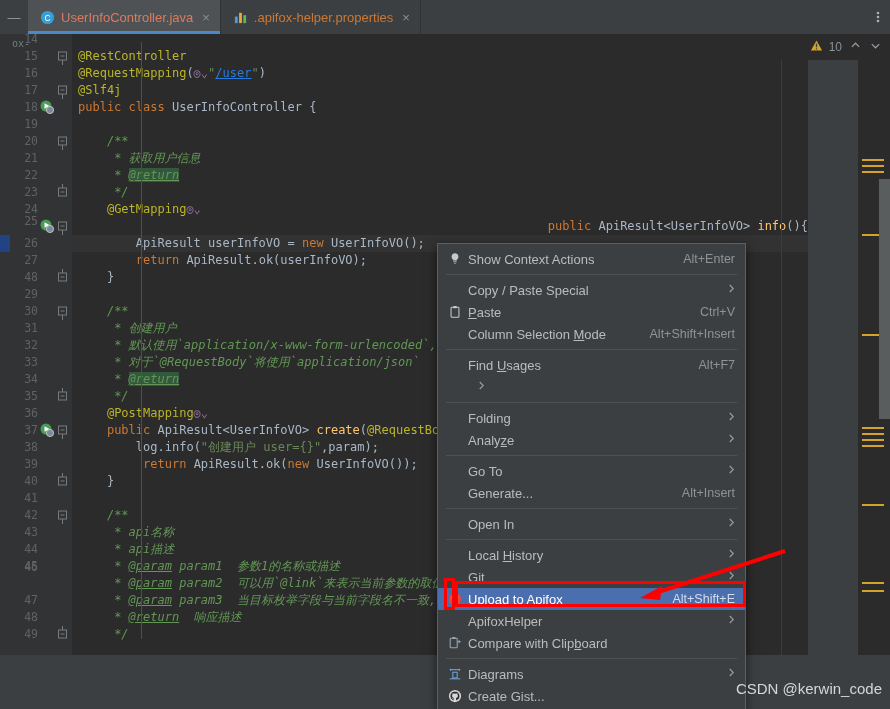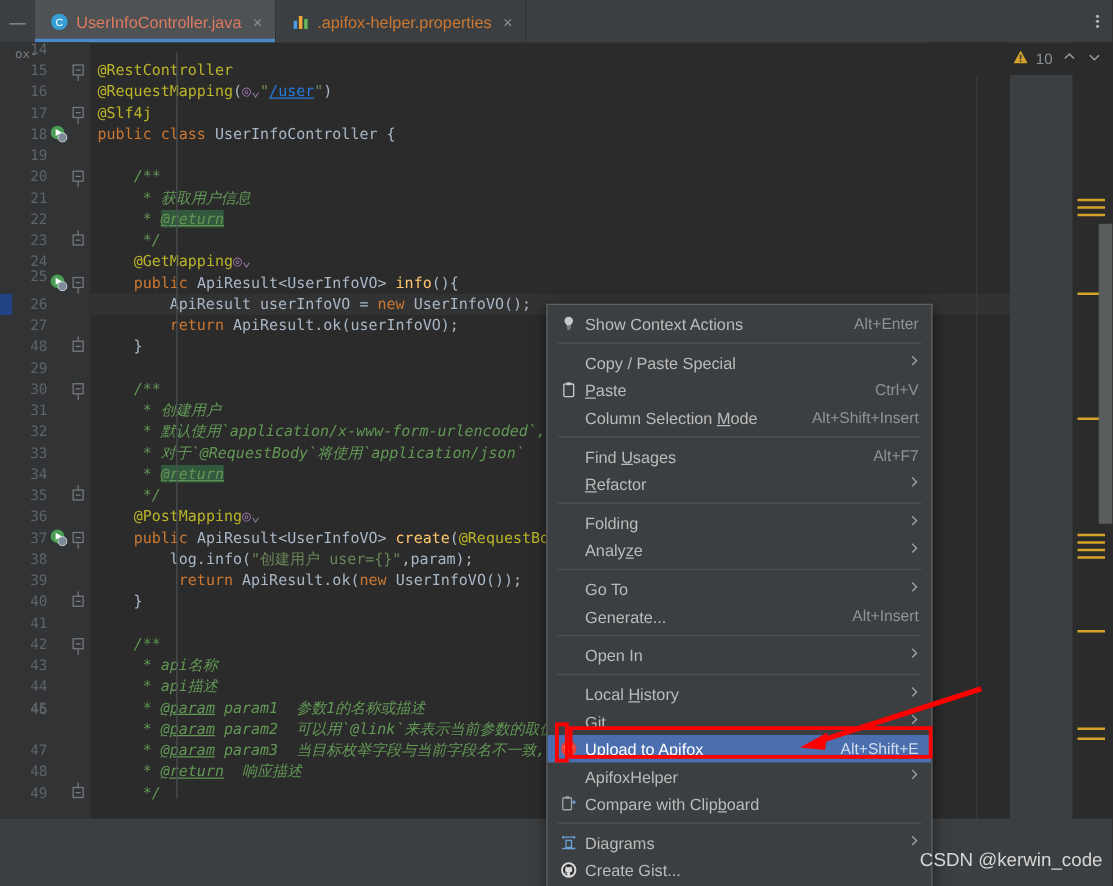--- a/index.html
+++ b/index.html
@@ -343,21 +343,21 @@
         <div class="row" style="top: 14px;"><span class="an">@RestController</span></div>
         <div class="row" style="top: 31px;"><span class="an">@RequestMapping</span>(<span class="gi">◎⌄</span><span class="s">"</span><span class="s lnk">/user</span><span class="s">"</span>)</div>
         <div class="row" style="top: 48px;"><span class="an">@Slf4j</span></div>
         <div class="row" style="top: 65px;"><span class="k">public</span> <span class="k">class</span> <span class="id">UserInfoController</span> {</div>
         <div class="row" style="top: 82px;"></div>
         <div class="row" style="top: 99px;">    <span class="c">/**</span></div>
         <div class="row" style="top: 116px;">     <span class="c">* 获取用户信息</span></div>
         <div class="row" style="top: 133px;">     <span class="c">* </span><span class="tag hl">@return</span></div>
         <div class="row" style="top: 150px;">     <span class="c">*/</span></div>
         <div class="row" style="top: 167px;">    <span class="an">@GetMapping</span><span class="gi">◎⌄</span></div>
-        <div class="row" style="top: 184px;">    <span class="k">public</span> <span class="id">ApiResult&lt;UserInfoVO&gt;</span> <span class="m">info</span>(){</div>
+        <div class="row" style="top: 184px; text-align: right;">    <span class="k">public</span> <span class="id">ApiResult&lt;UserInfoVO&gt;</span> <span class="m">info</span>(){</div>
         <div class="row current" style="top: 201px;">        <span class="id">ApiResult userInfoVO</span> = <span class="k">new</span> <span class="id">UserInfoVO</span>();</div>
         <div class="row" style="top: 218px;">        <span class="k">return</span> <span class="id">ApiResult</span>.<span class="id">ok</span>(<span class="id">userInfoVO</span>);</div>
         <div class="row" style="top: 235px;">    }</div>
         <div class="row" style="top: 252px;"></div>
         <div class="row" style="top: 269px;">    <span class="c">/**</span></div>
         <div class="row" style="top: 286px;">     <span class="c">* 创建用户</span></div>
         <div class="row" style="top: 303px;">     <span class="c">* 默认使用`application/x-www-form-urlencoded`,</span></div>
         <div class="row" style="top: 320px;">     <span class="c">* 对于`@RequestBody`将使用`application/json`</span></div>
         <div class="row" style="top: 337px;">     <span class="c">* </span><span class="tag hl">@return</span></div>
         <div class="row" style="top: 354px;">     <span class="c">*/</span></div>
@@ -454,21 +454,20 @@
         <span class="mi-short">Alt+Shift+Insert</span>
       </div>
       <div class="msep"></div>
       <div class="mi">
         <span class="mi-icon"></span>
         <span class="mi-label">Find <u>U</u>sages</span>
         <span class="mi-short">Alt+F7</span>
       </div>
       <div class="mi">
         <span class="mi-icon"></span>
-        <span class="mi-label"><u>R</u>efactor</span>
         <span class="mi-arrow"><svg viewBox="0 0 8 12" width="7" height="11">
             <path d="M2 2 L6 6 L2 10" stroke="#9a9da1" stroke-width="1.3" fill="none"></path>
           </svg></span>
       </div>
       <div class="msep"></div>
       <div class="mi">
         <span class="mi-icon"></span>
         <span class="mi-label">Folding</span>
         <span class="mi-arrow"><svg viewBox="0 0 8 12" width="7" height="11">
             <path d="M2 2 L6 6 L2 10" stroke="#9a9da1" stroke-width="1.3" fill="none"></path>

